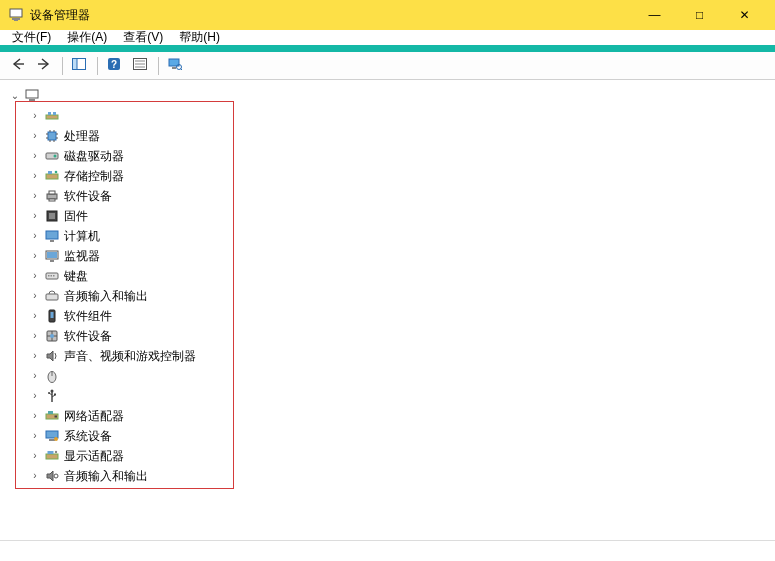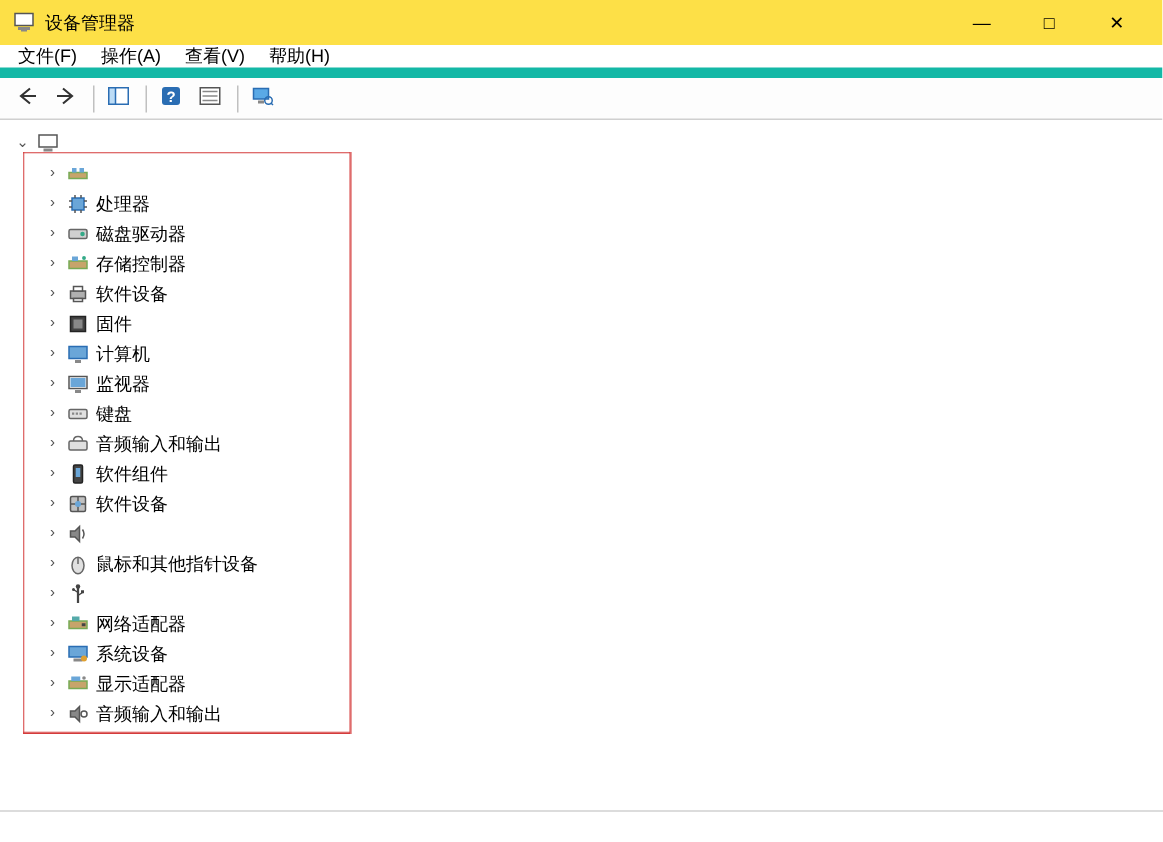--- a/index.html
+++ b/index.html
@@ -347,30 +347,30 @@
           <span class="node-label">软件设备</span>
         </li>
         <li>
           <span class="expander">›</span>
           <span class="node-icon">
             <svg width="16" height="16">
               <path d="M3 6 L6 6 L9 3 L9 13 L6 10 L3 10 Z" fill="#888" stroke="#555"></path>
               <path d="M11 5 Q13 8 11 11" fill="none" stroke="#555"></path>
             </svg>
           </span>
+          <span class="node-label">声音、视频和游戏控制器</span>
         </li>
         <li>
           <span class="expander">›</span>
           <span class="node-icon">
             <svg width="16" height="16">
               <ellipse cx="8" cy="9" rx="4" ry="5.5" fill="#e0e0e0" stroke="#666"></ellipse>
               <line x1="8" y1="3.5" x2="8" y2="8" stroke="#666"></line>
             </svg>
           </span>
-          <span class="node-label">鼠标和其他指针设备</span>
         </li>
         <li>
           <span class="expander">›</span>
           <span class="node-icon">
             <svg width="16" height="16">
               <path d="M8 2 L8 14" stroke="#444" stroke-width="1.5"></path>
               <circle cx="8" cy="3" r="1.5" fill="#444"></circle>
               <path d="M8 7 L5 5 M8 9 L11 7" stroke="#444"></path>
               <rect x="10" y="5.5" width="2" height="2" fill="#444"></rect>
               <circle cx="5" cy="5" r="1" fill="#444"></circle>

